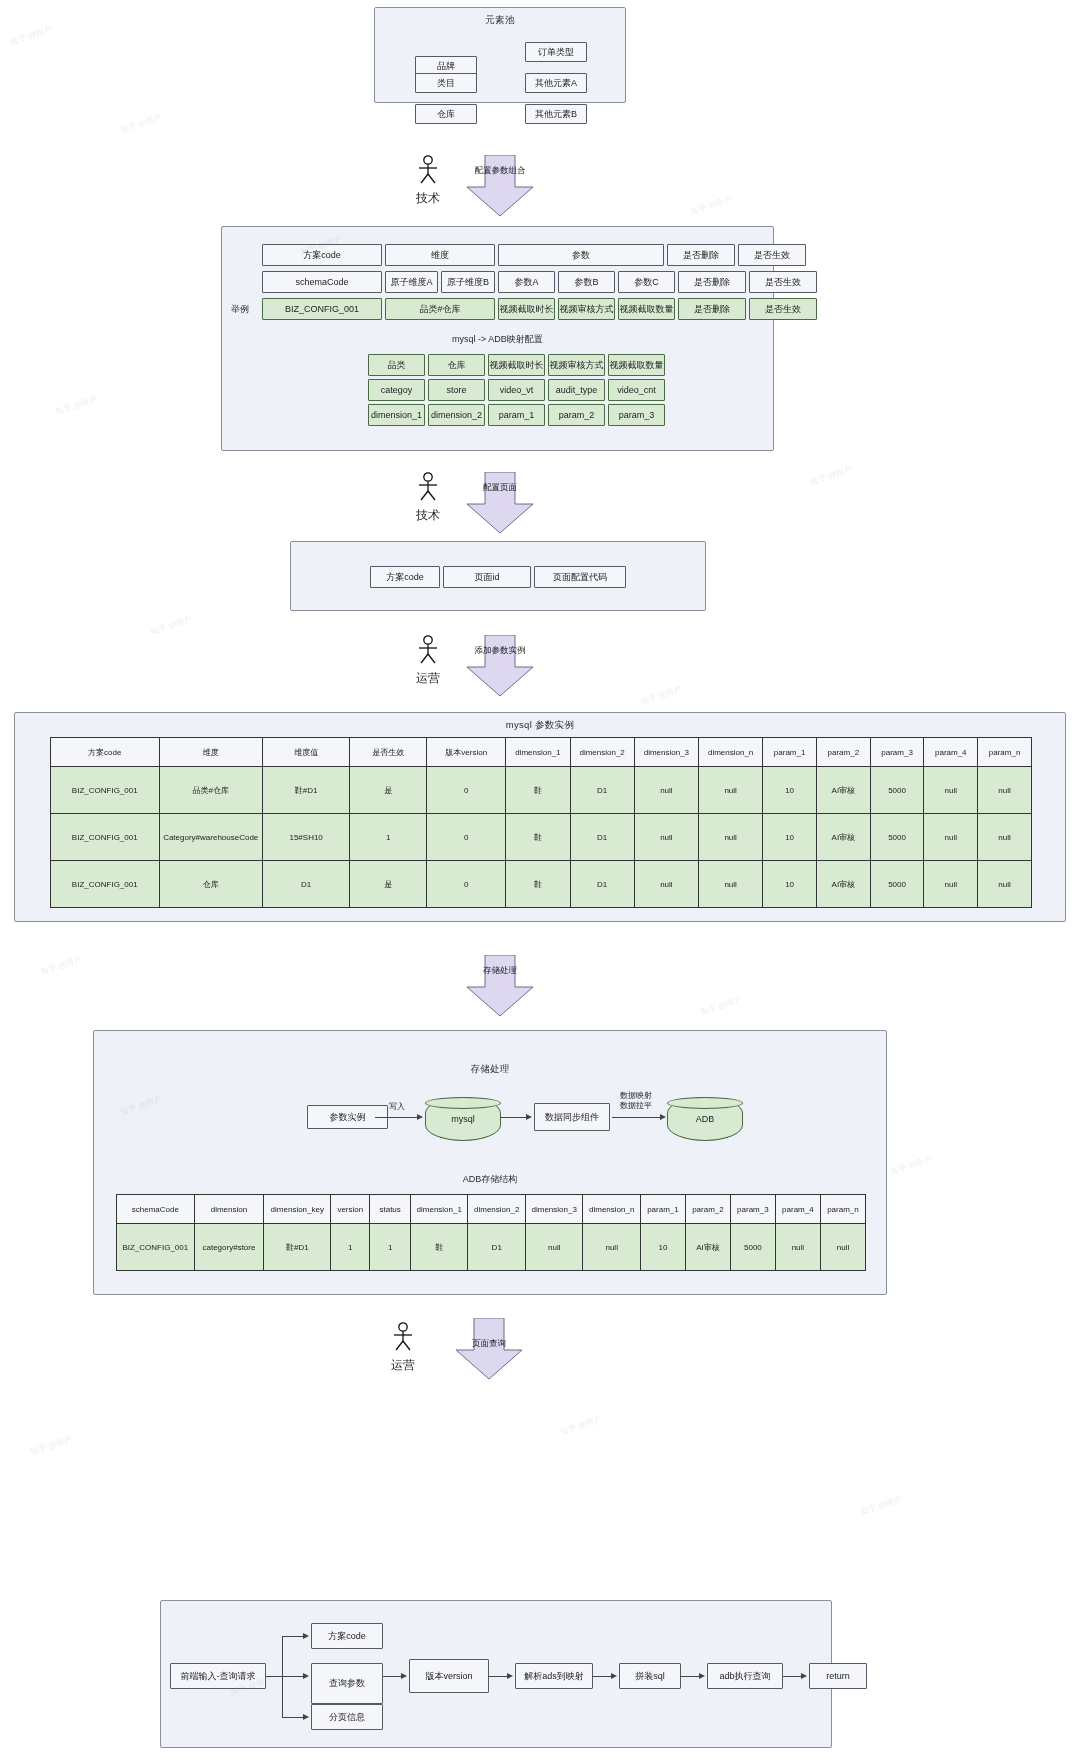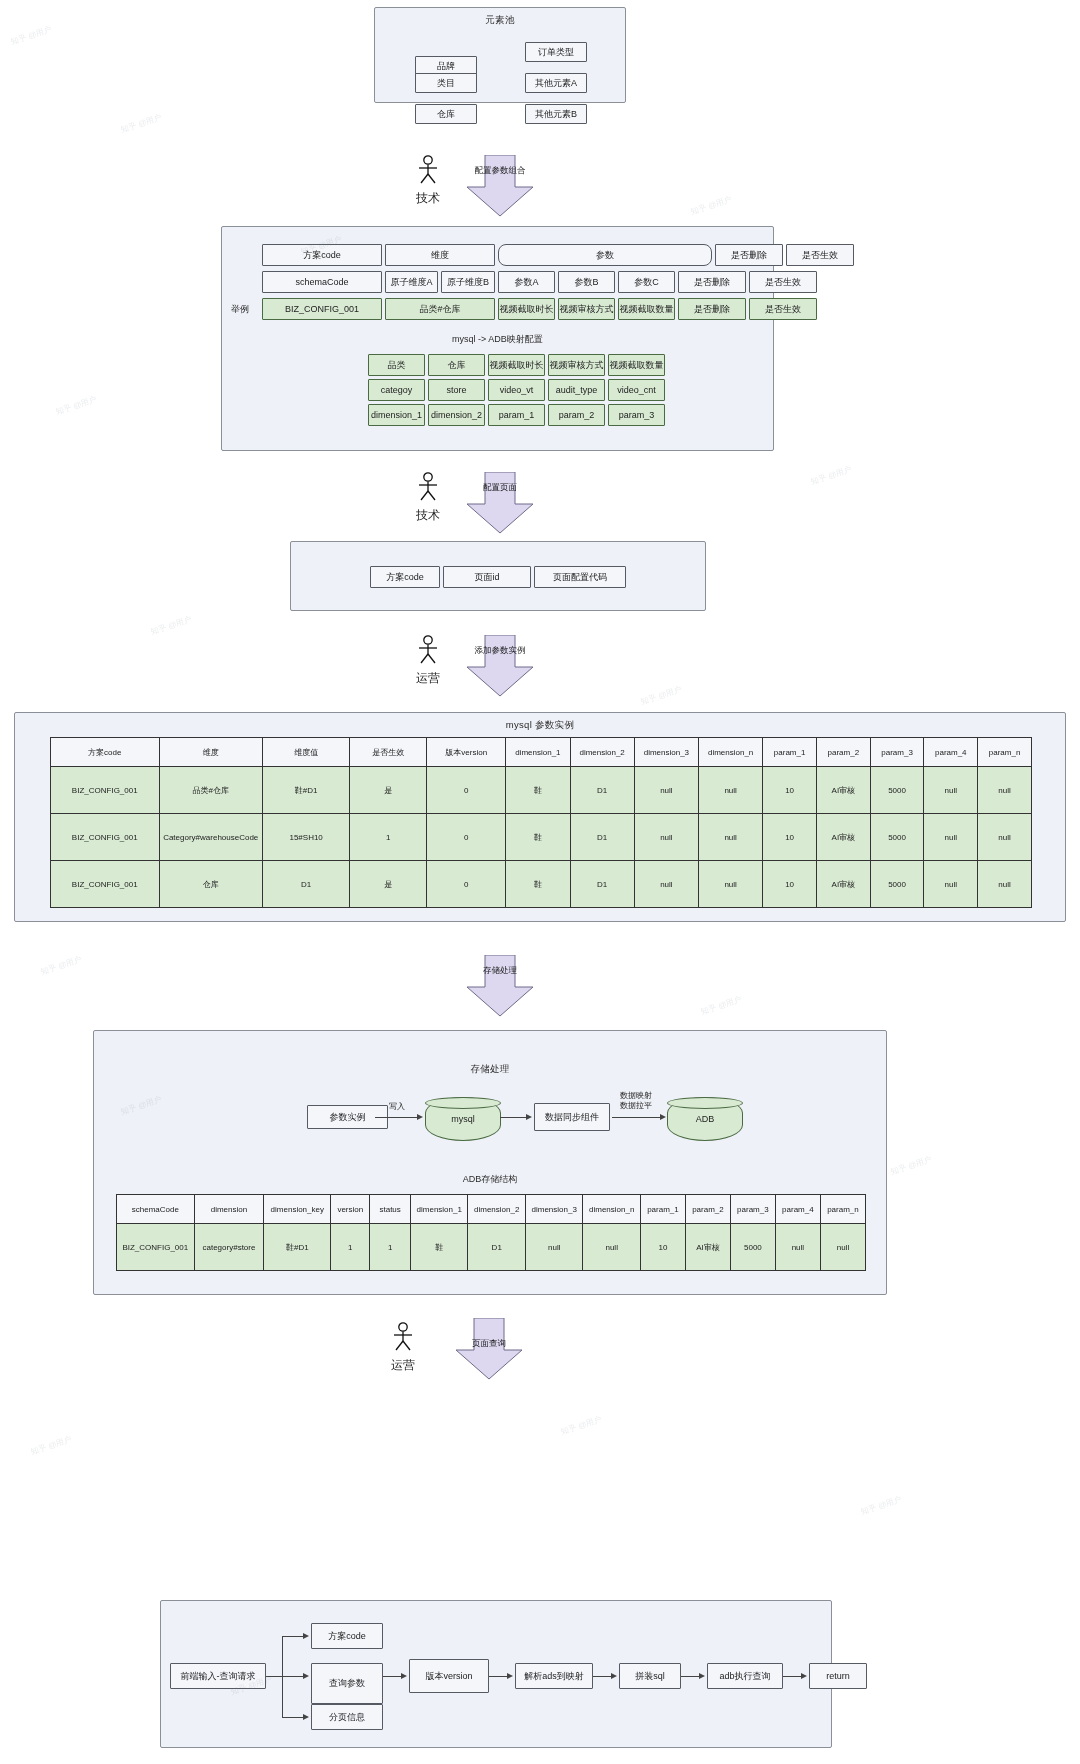--- a/index.html
+++ b/index.html
@@ -151,21 +151,21 @@
       <polygon points="24,0 54,0 54,32 72,32 39,61 6,32 24,32" fill="#ddd8f0" stroke="#6f6a8a" stroke-width="1"></polygon>
     </svg>
   </div>
   <div class="arrowlabel" style="left:461px;top:165px;width:78px;">配置参数组合</div>
 
   <div class="panel" id="meta">
 
     <div class="row" style="left:40px;top:17px;">
       <div class="node" style="width:120px;">方案code</div>
       <div class="node" style="width:110px;">维度</div>
-      <div class="node" style="width:214px;border-radius:8px;">参数</div>
+      <div class="node" style="width:166px;">参数</div>
       <div class="node" style="width:68px;">是否删除</div>
       <div class="node" style="width:68px;">是否生效</div>
     </div>
 
     <div class="row" style="left:40px;top:44px;">
       <div class="node" style="width:120px;">schemaCode</div>
       <div class="node" style="width:53px;">原子维度A</div>
       <div class="node" style="width:54px;">原子维度B</div>
       <div class="node" style="width:57px;">参数A</div>
       <div class="node" style="width:57px;">参数B</div>

